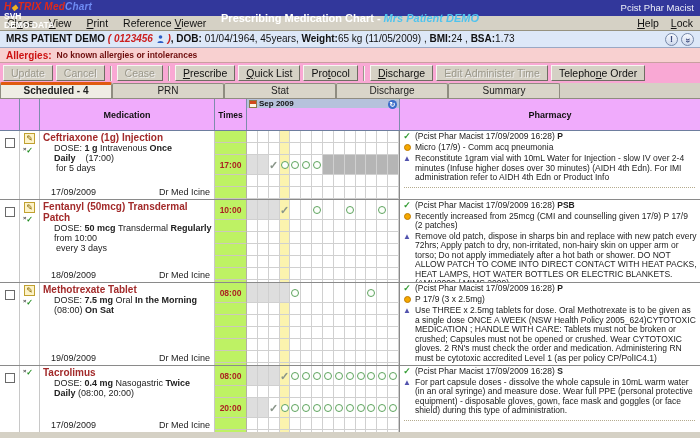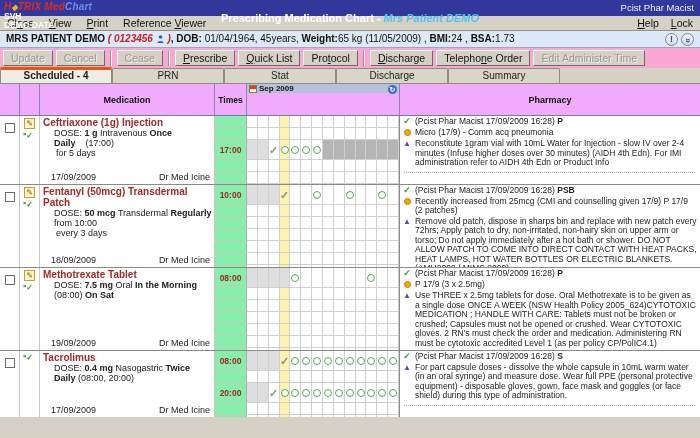--- a/index.html
+++ b/index.html
@@ -79,21 +79,21 @@
   .ico-review .xx { position:absolute; left:-1px; top:-2px; color:#444; font-size:6px; }
   .c-med { width:175px; border-right:1px solid #c8c8c8; display:flex; flex-direction:column; padding:1px 2px 1px 3px; font-size:9px; color:#222; }
   .med-name { color:#a22a2a; font-weight:bold; font-size:10px; line-height:11px; }
   .dose-line { padding-left:11px; line-height:10px; }
   .dose2 { padding-left:13px; line-height:10px; }
   .med-bottom { margin-top:auto; display:flex; justify-content:space-between; font-size:9px; padding:0 2px 1px 8px; }
 
   .c-grid { width:185px; border-right:1px solid #8a8a8a; display:flex; flex-direction:column; overflow:hidden; }
   .t-row { display:flex; flex:0 0 auto; }
   .t-row.admin { height:20px; } .t-row.filler { height:12px; }
-  .t-time { width:32px; background:#86efac; border-right:1px solid #b4b0a4; border-bottom:1px solid #ccc8bc; font-size:8.5px; font-weight:bold; color:#aa2222; display:flex; align-items:center; justify-content:center; }
+  .t-time { width:32px; background:#bef264; border-right:1px solid #b4b0a4; border-bottom:1px solid #ccc8bc; font-size:8.5px; font-weight:bold; color:#aa2222; display:flex; align-items:center; justify-content:center; }
   .t-cells { flex:1; display:flex; }
   .t-cell { flex:1; border-right:1px solid #d0d0d0; border-bottom:1px solid #d0d0d0; background:#fff; display:flex; align-items:center; justify-content:center; }
   .t-cell.today { background:#fbf3ae; }
   .t-cell.g { background:#dedede; }
   .t-cell.d { background:#b5b5b5; }
   .chk { color:#8a968a; font-size:11px; font-weight:bold; line-height:10px; }
   .due-circle { width:8px; height:8px; border:1px solid #5ea45e; border-radius:50%; background:#fcfffb; }
 
   .c-pharm { flex:1; display:flex; flex-direction:column; font-size:8.5px; color:#222; padding:1px 3px 0 2px; overflow:hidden; }
   .ph-note { display:flex; gap:3px; line-height:9.5px; margin-bottom:1px; }
@@ -140,34 +140,38 @@
     <span id="pb-segs"><span class="seg-b ">MRS PATIENT DEMO </span><span class="seg-b seg-red seg-i">( 0123456 </span><span class="person-ico"><svg width="7" height="8" viewBox="0 0 7 8">
             <circle cx="3.5" cy="2" r="1.8" fill="#2c5cc5"></circle>
             <path d="M0.4 8 C0.4 5.2 6.6 5.2 6.6 8 Z" fill="#2c5cc5"></path>
           </svg></span><span class="seg-b seg-red seg-i"> )</span><span class="seg-b ">, </span><span class="seg-b ">DOB: </span><span>01/04/1964, 45years, </span><span class="seg-b ">Weight:</span><span>65 kg (11/05/2009) , </span><span class="seg-b ">BMI:</span><span>24 , </span><span class="seg-b ">BSA:</span><span>1.73</span></span>
     <span class="pb-icons">
       <span class="circle-btn">!</span>
       <span class="circle-btn"><span class="rot90">»</span></span>
     </span>
   </div>
 
+  <div class="allergybar">
+    <span class="al-label">Allergies:</span>
+    <span class="al-text">No known allergies or intolerances</span>
+  </div>
 
   <div class="toolbar" id="toolbar">
       <button class="tbtn disabled">Update</button>
       <button class="tbtn disabled">Cancel</button>
       <span class="tsep"></span>
       <button class="tbtn disabled">Cease</button>
       <span class="tsep"></span>
       <button class="tbtn"><u>P</u>rescribe</button>
       <button class="tbtn"><u>Q</u>uick List</button>
       <button class="tbtn">Pro<u>t</u>ocol</button>
       <span class="tsep"></span>
       <button class="tbtn"><u>D</u>ischarge</button>
+      <button class="tbtn disabled">Edit Administer Time</button>
       <button class="tbtn">Telepho<u>n</u>e Order</button>
-      <button class="tbtn disabled">Edit Administer Time</button>
     </div>
 
   <div class="tabs" id="tabs">
       <div class="tab active">Scheduled - 4</div>
       <div class="tab">PRN</div>
       <div class="tab">Stat</div>
       <div class="tab">Discharge</div>
       <div class="tab">Summary</div>
     </div>
 

